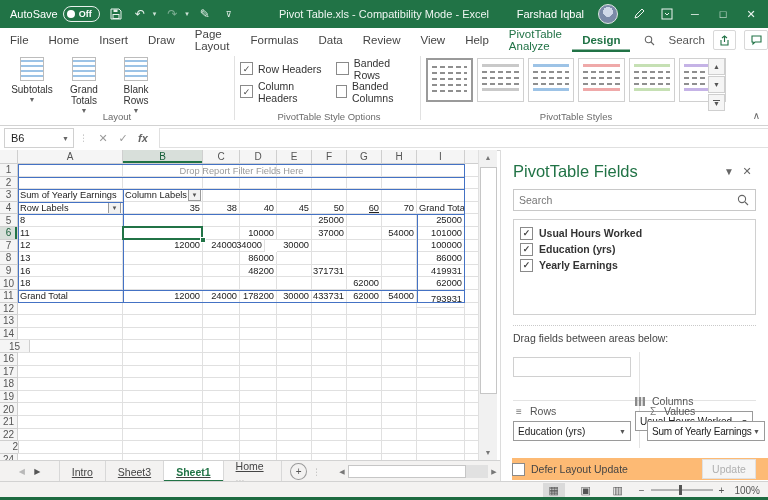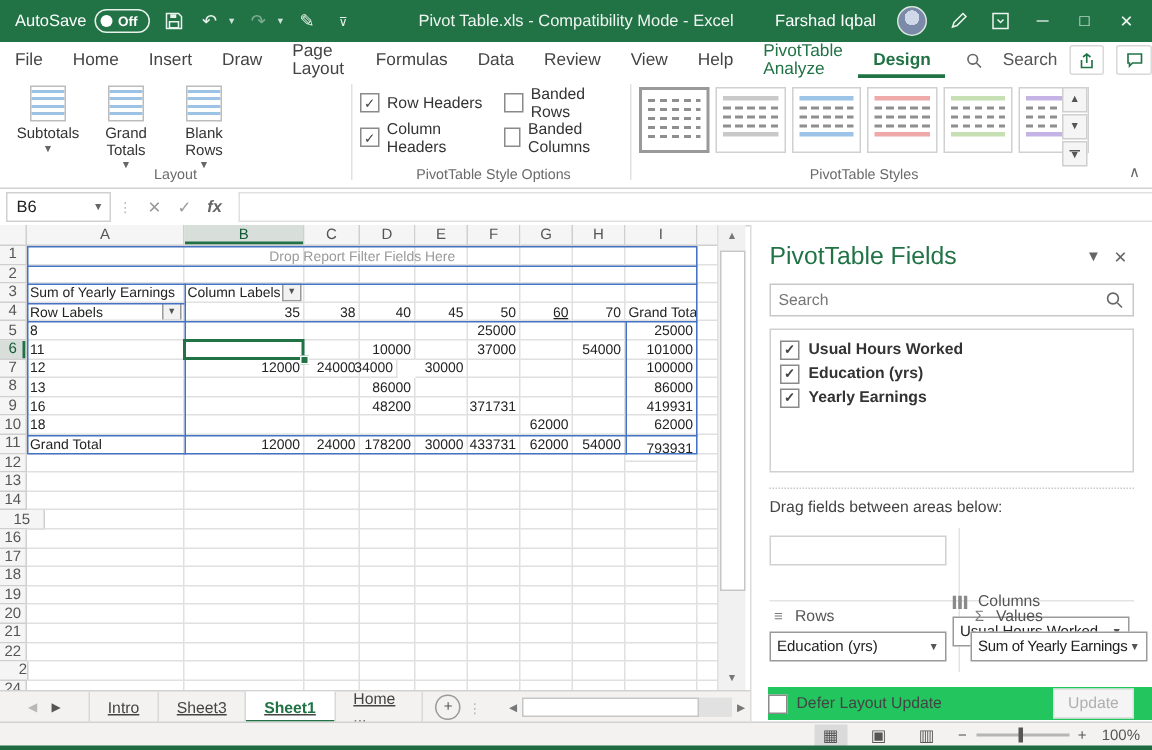--- a/index.html
+++ b/index.html
@@ -157,21 +157,21 @@
   .area{position:absolute;width:118px;}
   .area-h{display:flex;align-items:center;gap:5px;font-size:10.5px;color:#555;height:14px;}
   .area-ic{width:12px;text-align:center;color:#7a7a7a;font-size:10px;}
   .area-box{margin-top:3px;height:18px;border:1px solid #d0d0d0;background:#fff;}
   .area-select{margin-top:3px;height:18px;border:1px solid #9a9a9a;background:#fff;display:flex;
     align-items:center;font-size:10px;color:#222;padding:0 4px;}
   .area-select .achev{margin-left:auto;font-size:7px;color:#555;}
   #area-vline{position:absolute;left:126px;top:0;width:1px;height:96px;background:#e3e3e3;}
   #area-hline{position:absolute;left:0;top:48px;width:100%;height:1px;background:#e3e3e3;}
   #defer-row{position:absolute;left:512px;top:458px;width:256px;height:22px;display:flex;
-    align-items:center;gap:6px;font-size:10.5px;color:#444;background:#22c55e;}
+    align-items:center;gap:6px;font-size:10.5px;color:#444;background:#fdba74;}
   #update-btn{margin-left:auto;margin-right:12px;width:52px;height:18px;background:#f5f5f5;
     border:1px solid #e0e0e0;color:#b0b0b0;font-size:10.5px;display:flex;align-items:center;
     justify-content:center;}
   svg{display:block;}
 </style>
 </head>
 <body>
 
 <div id="app">
 

